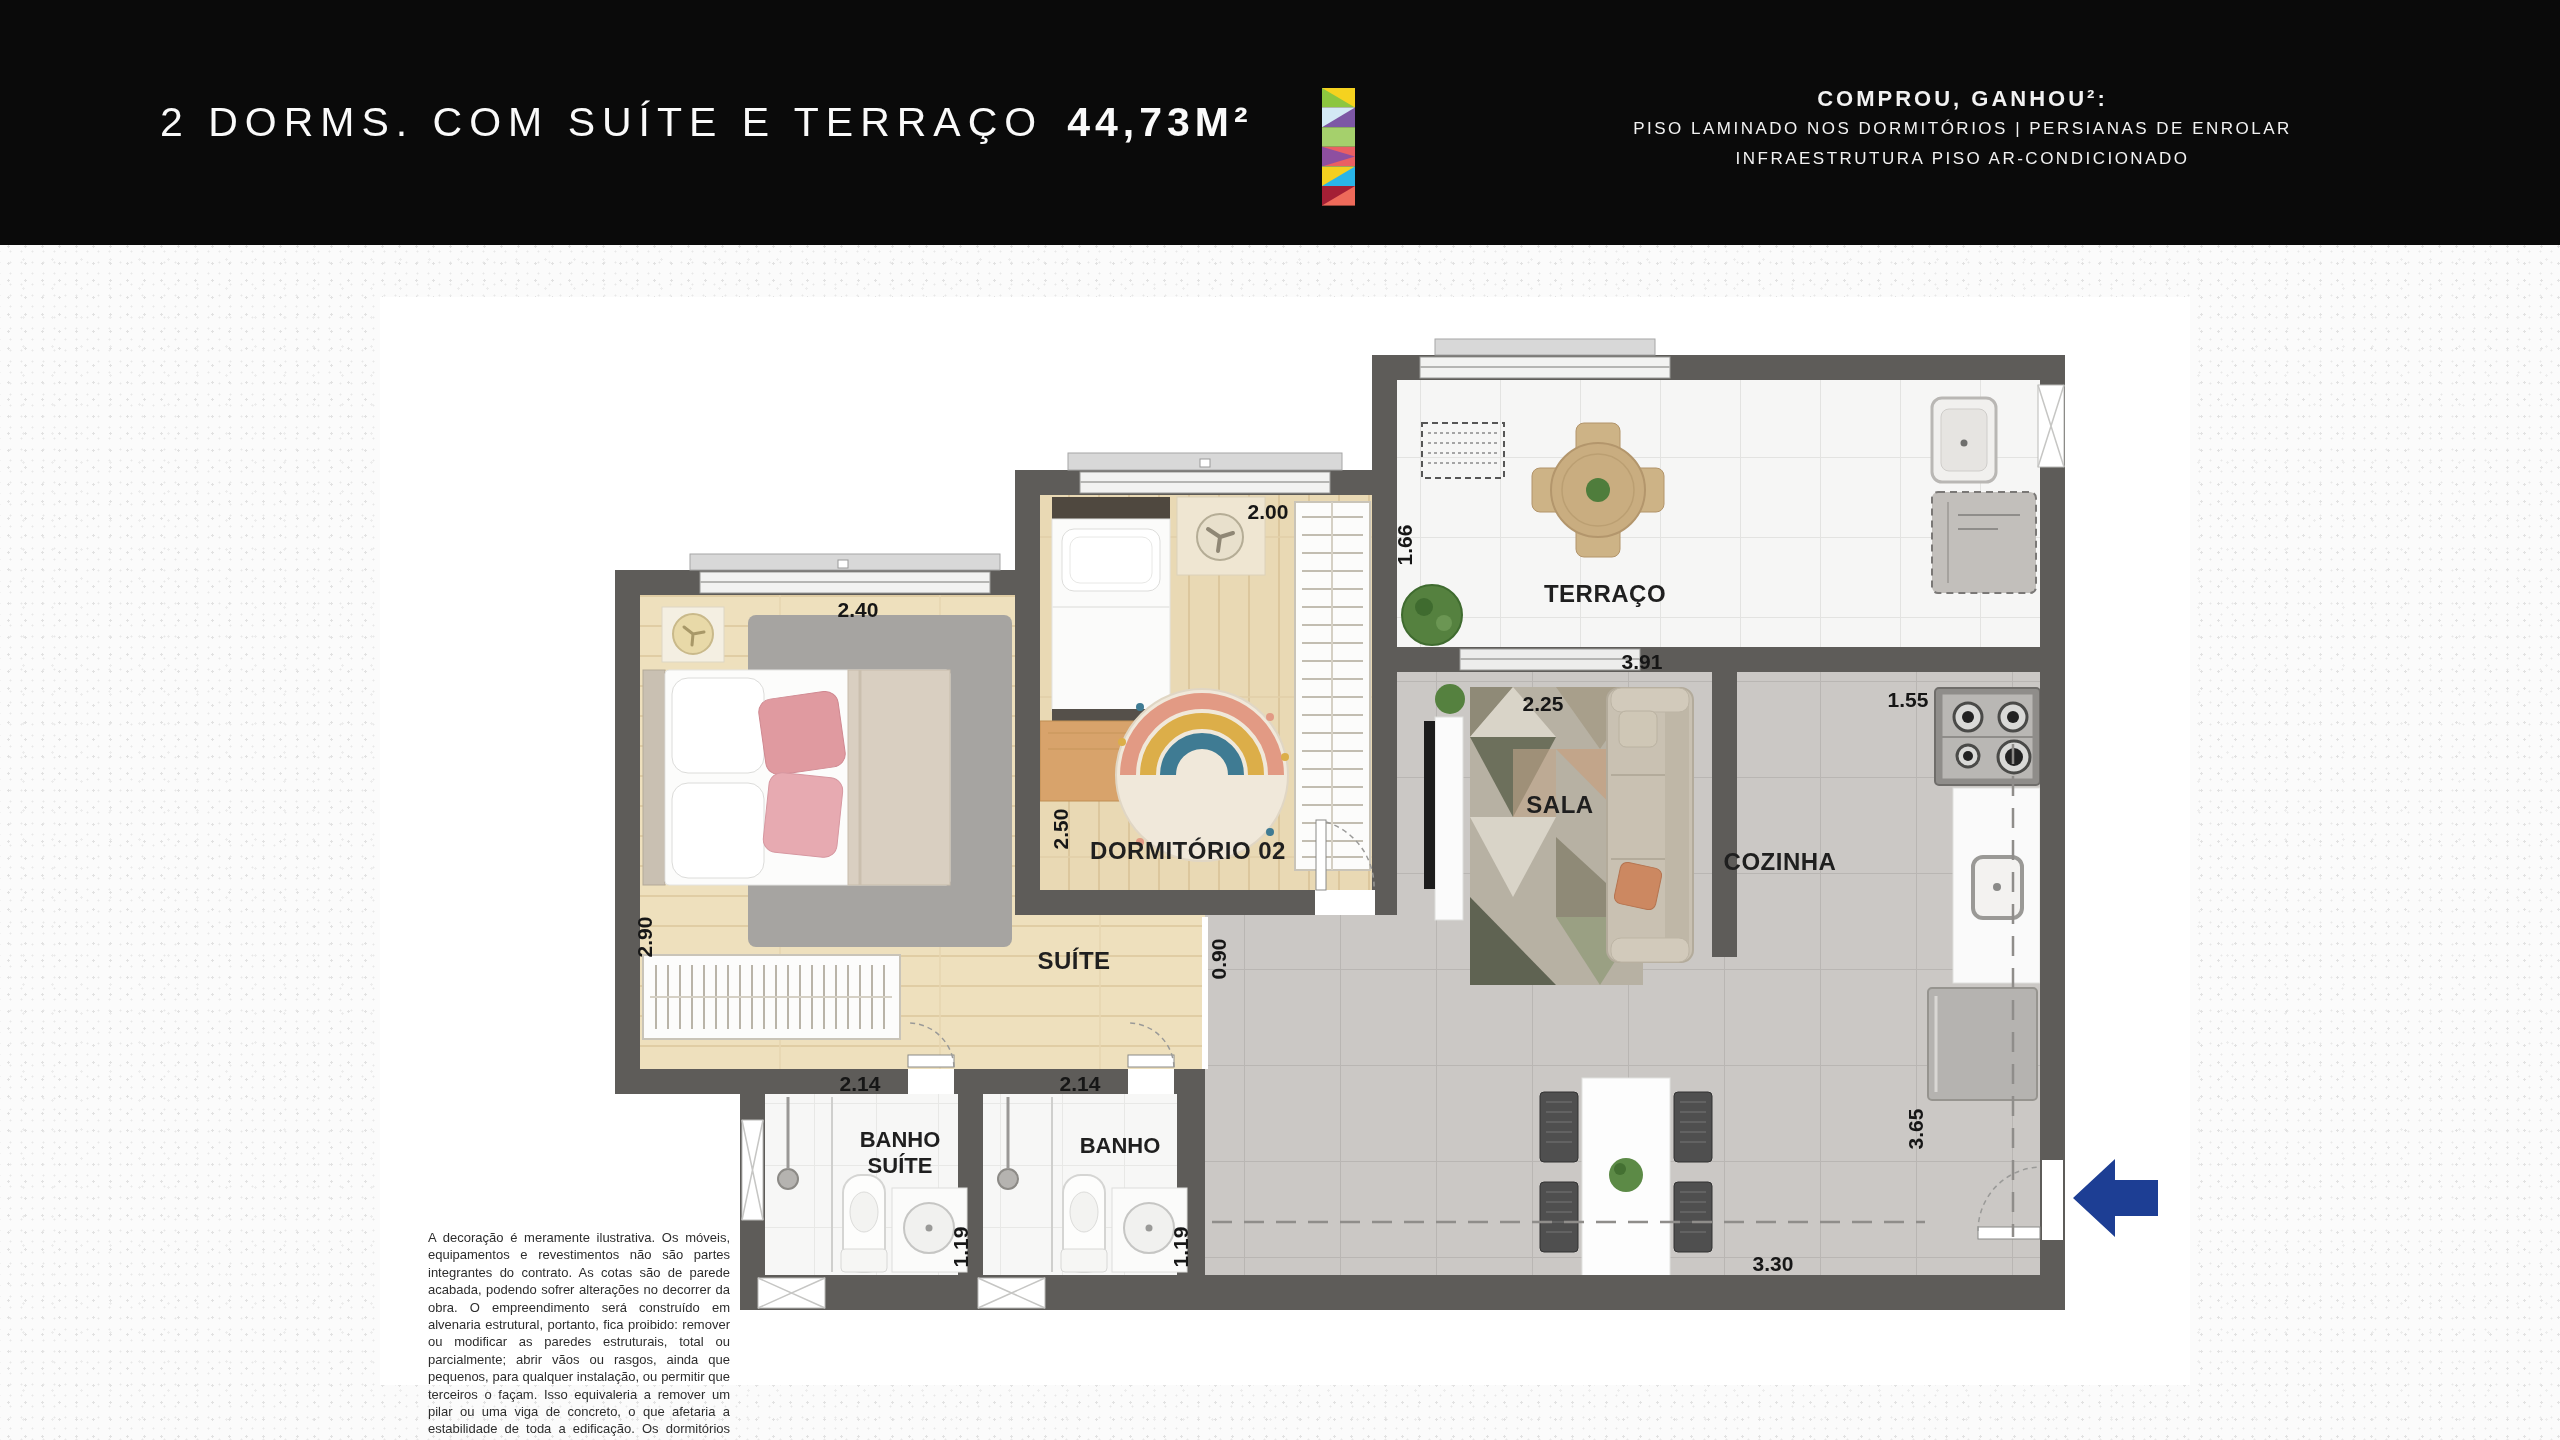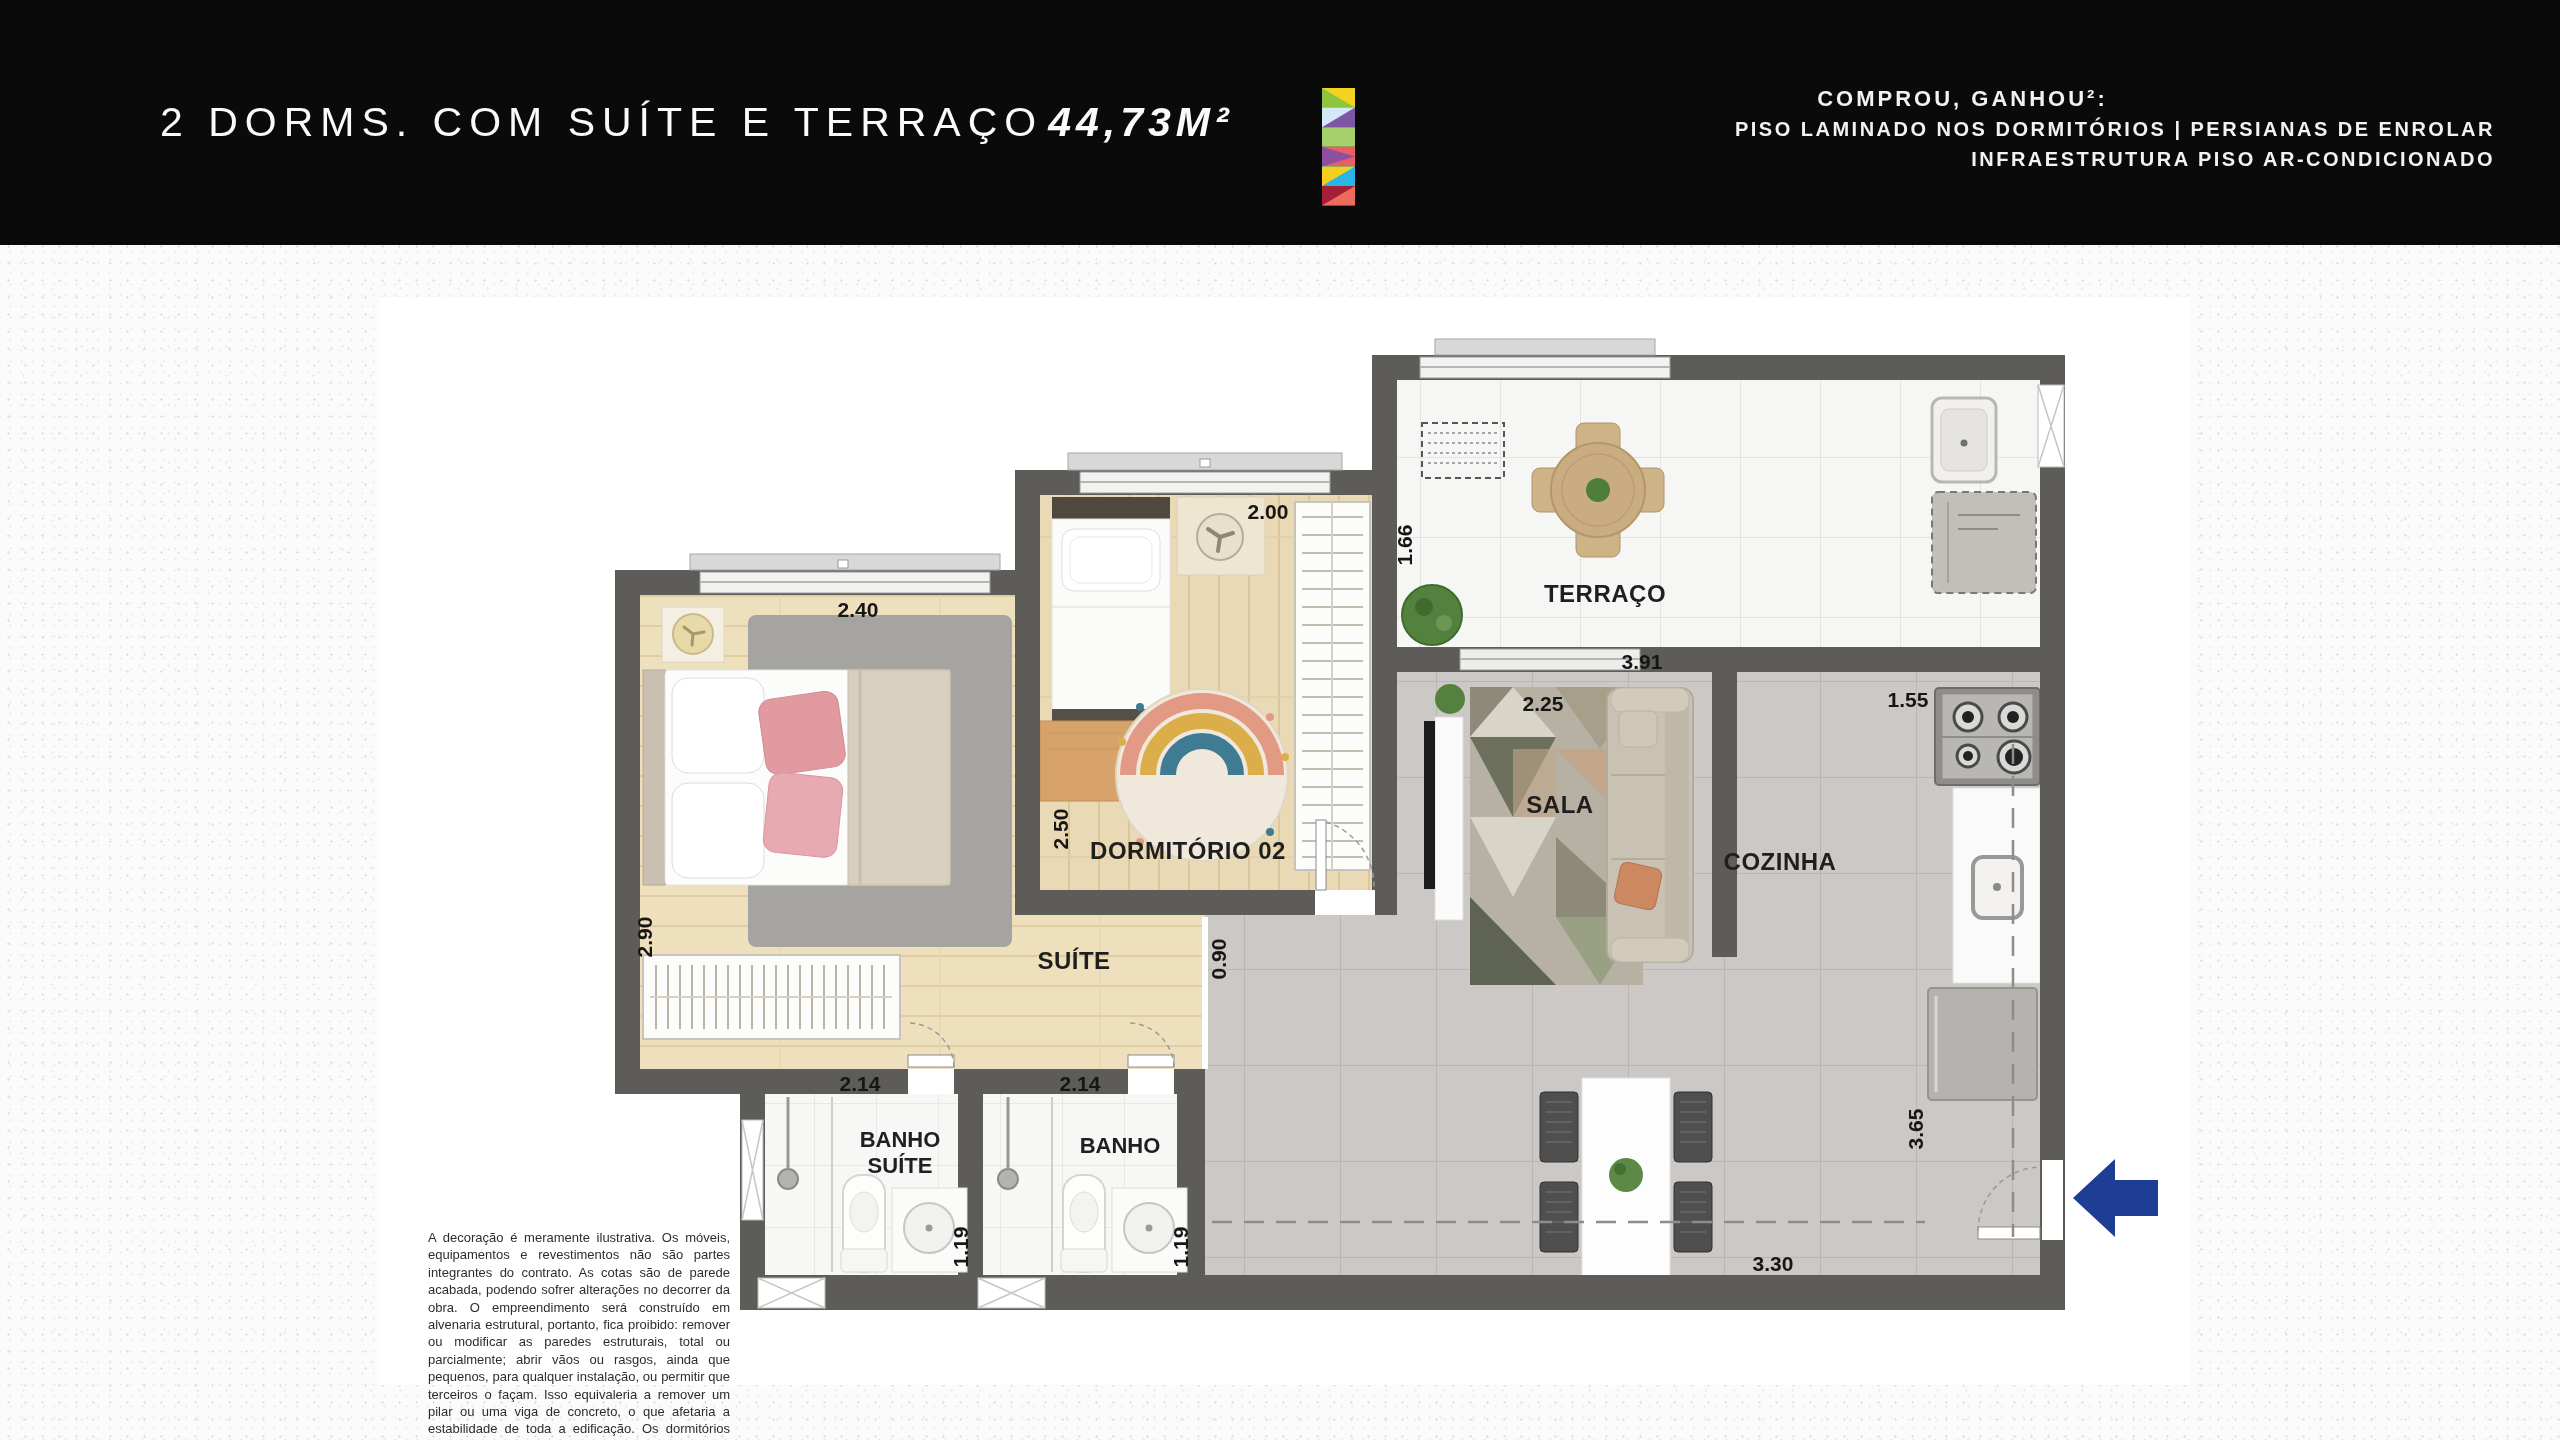--- a/index.html
+++ b/index.html
@@ -17,27 +17,27 @@
   .header{
     position:absolute;left:0;top:0;width:2560px;height:245px;
     background:#0a0a0a;color:#fff;
   }
   .title-wrap{
     position:absolute;left:160px;top:0;height:245px;display:flex;align-items:center;
   }
   .title{
     font-size:41px;letter-spacing:7px;font-weight:400;color:#fafafa;white-space:nowrap;
   }
-  .title .area{font-weight:700;margin-left:5px;letter-spacing:5px;font-style:italic;}
+  .title .area{font-weight:700;margin-left:24px;letter-spacing:5px;}
   .logo{position:absolute;left:1322px;top:88px;}
   .promo{
     position:absolute;left:1430px;top:84px;width:1065px;text-align:center;color:#f2f2f2;
   }
   .promo .heading{font-size:22px;font-weight:700;letter-spacing:3px;line-height:30px;}
-  .promo .line{font-size:20px;font-weight:700;letter-spacing:2.5px;line-height:30px;text-align:right;}
+  .promo .line{font-size:17px;font-weight:400;letter-spacing:2.5px;line-height:30px;}
   .card{
     position:absolute;left:380px;top:297px;width:1810px;height:1088px;background:#ffffff;
   }
   .plan-svg{position:absolute;left:0;top:0;}
   .disclaimer{
     position:absolute;left:48px;top:932px;width:302px;
     font-size:13px;line-height:1.34;color:#2d2d2d;text-align:justify;
   }
   svg text{font-family:"Liberation Sans",sans-serif;}
   .dim{font-size:21px;font-weight:700;fill:#161616;}

